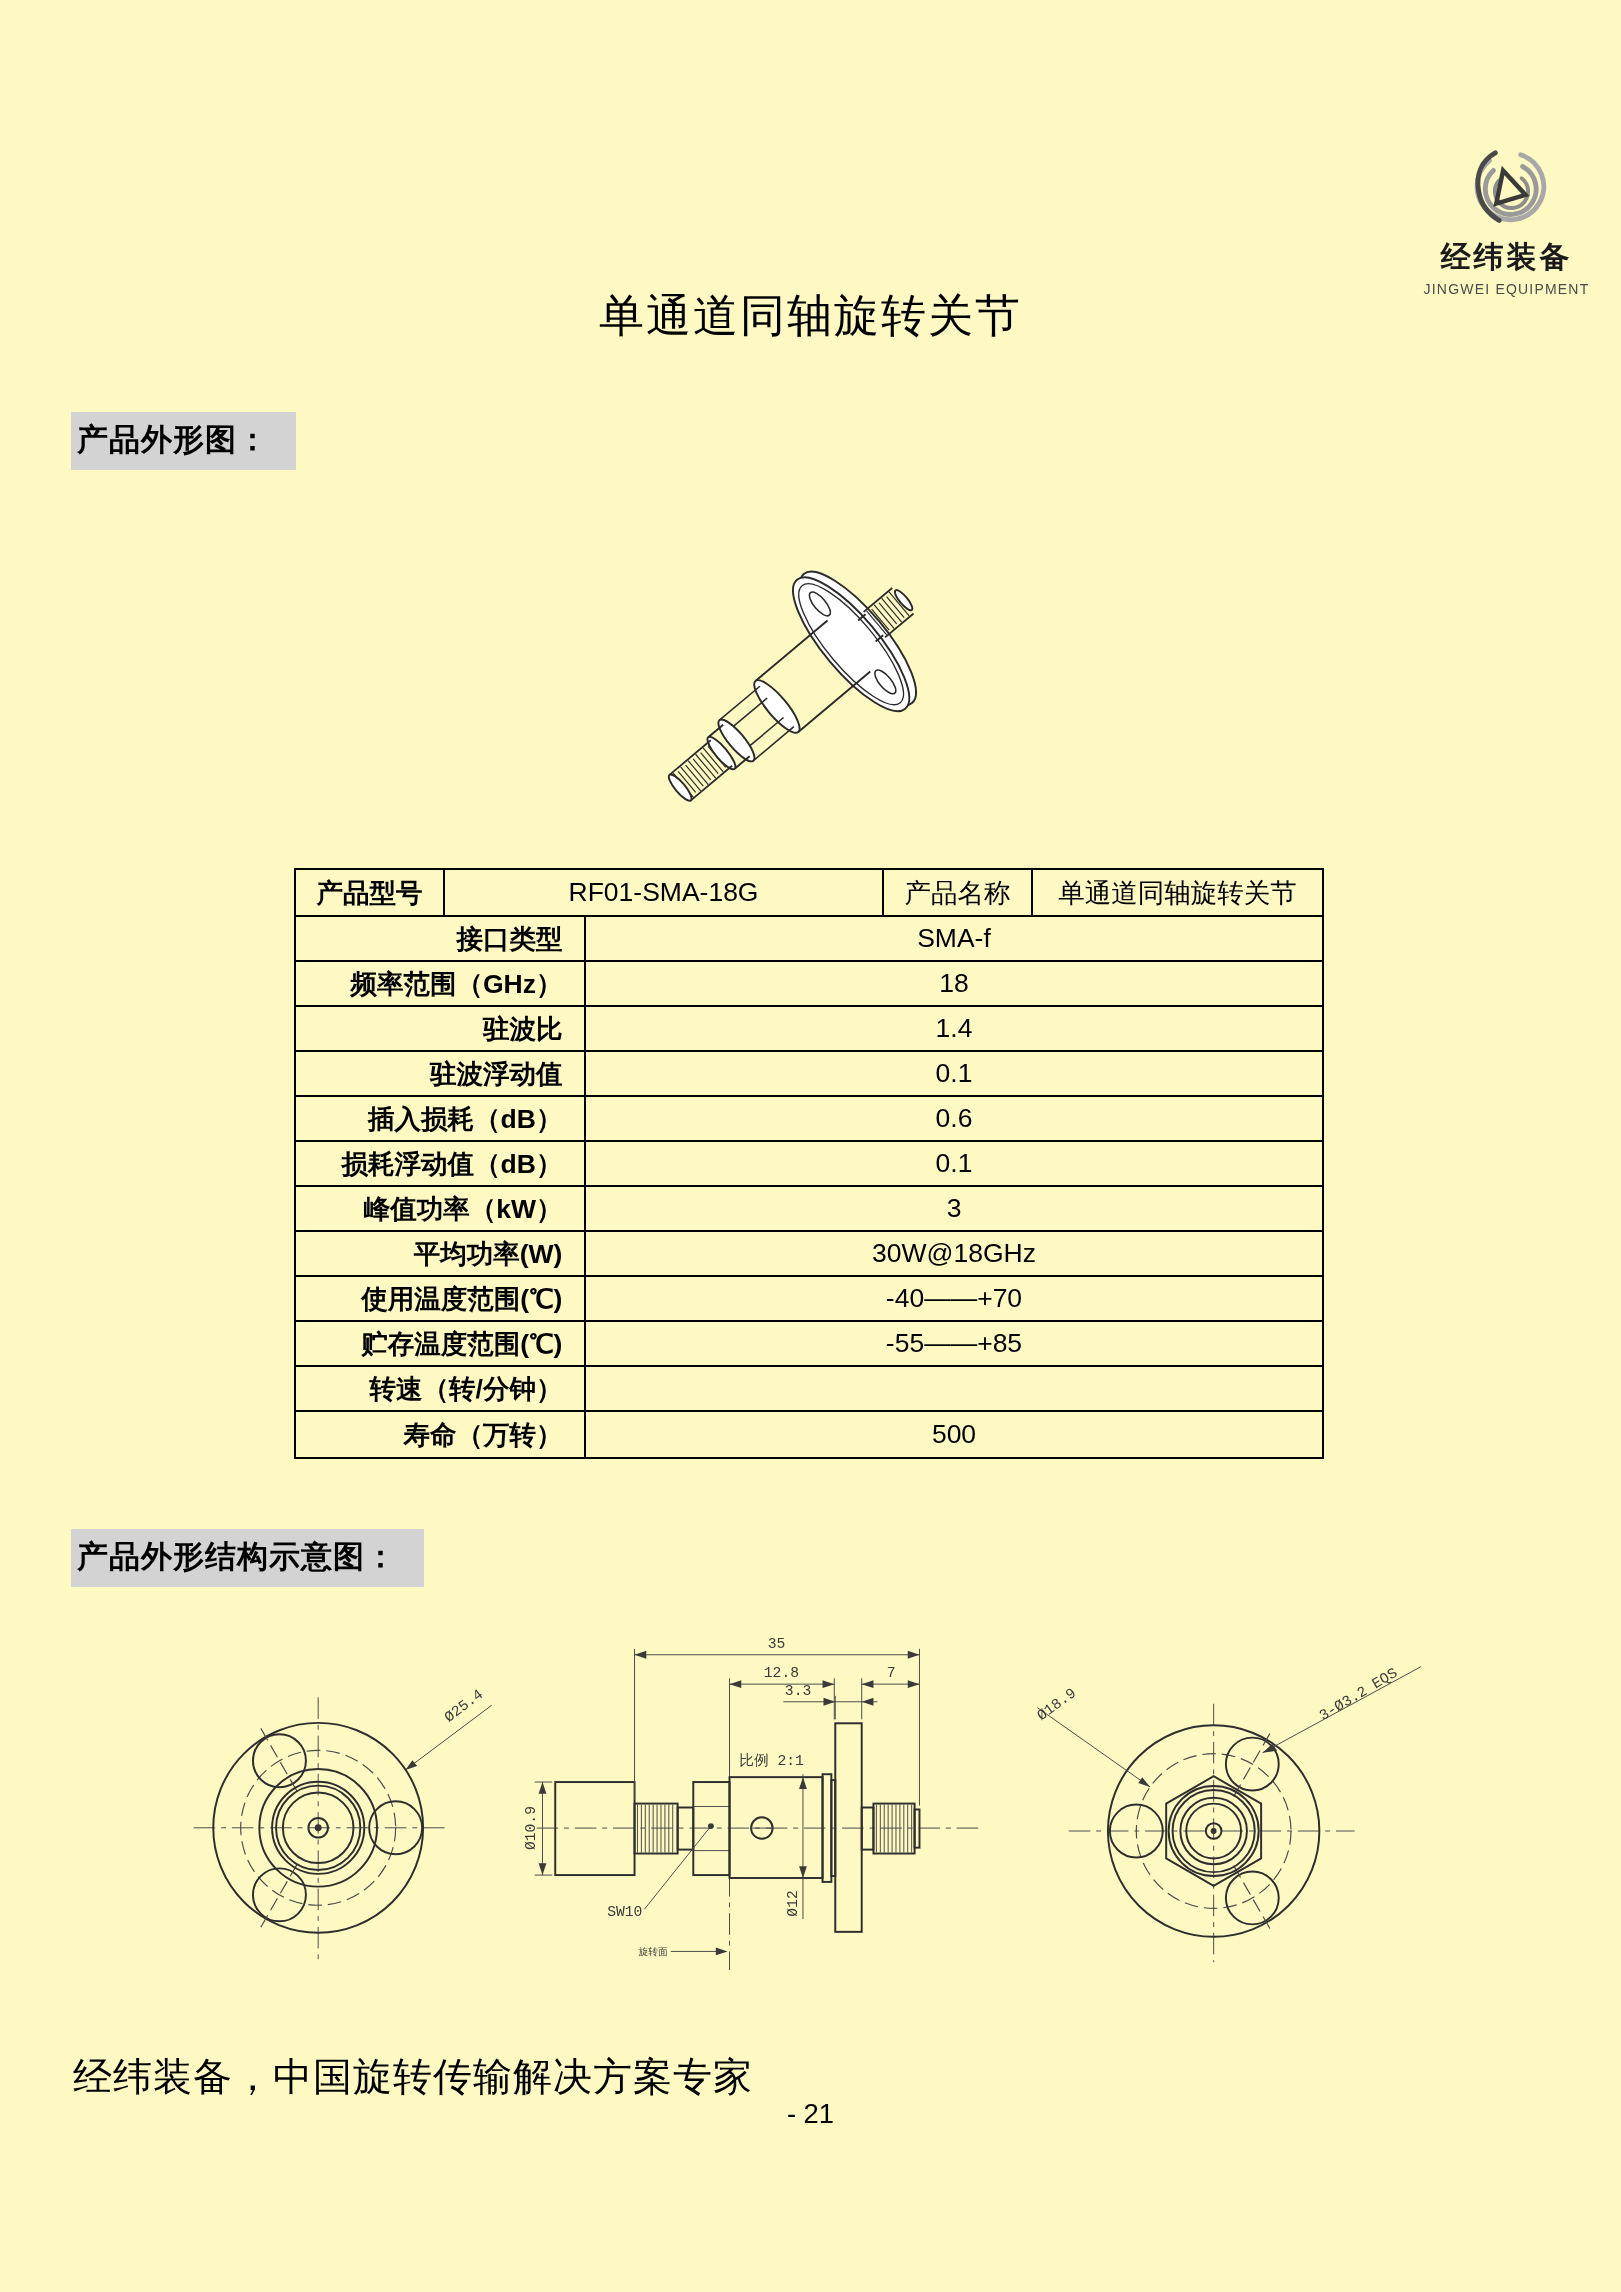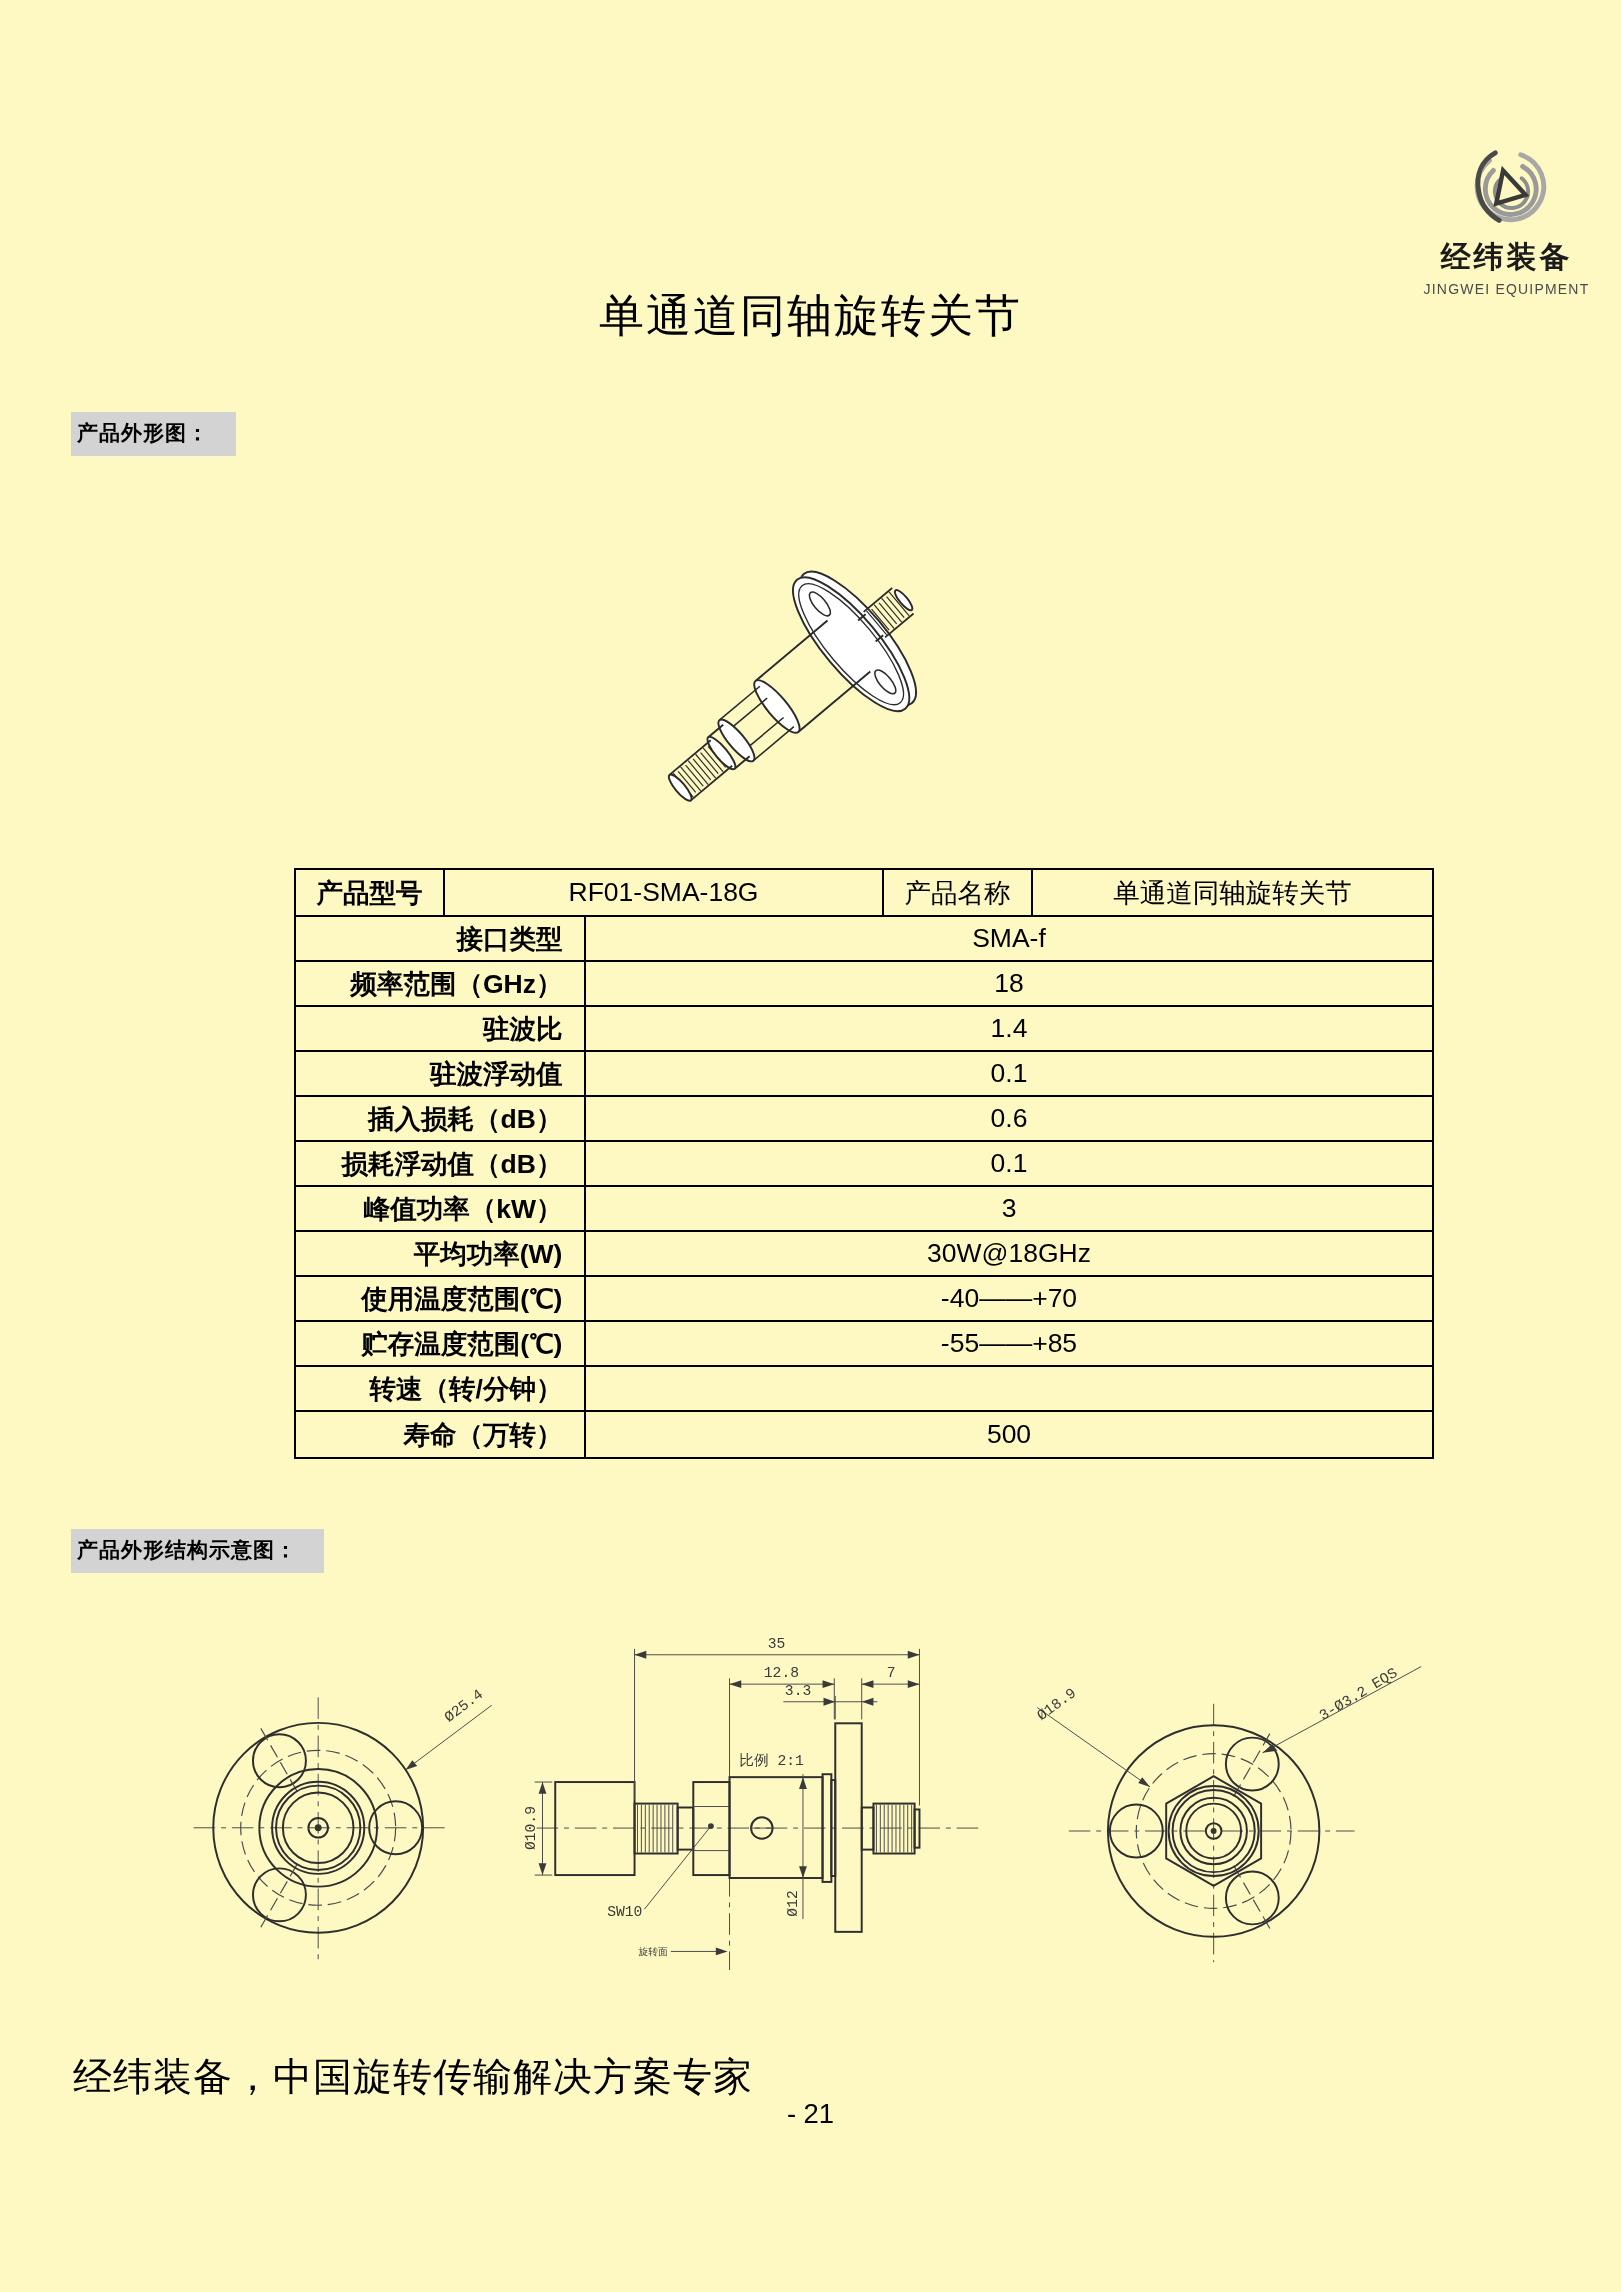--- a/index.html
+++ b/index.html
@@ -8,25 +8,25 @@
   
   .logo{position:absolute;left:1423px;top:145px;width:167px;text-align:center;}
   .logo-mark{display:block;margin:0 auto;}
   .logo-cn{font-size:30px;font-weight:bold;letter-spacing:2.9px;color:#1b1b1b;margin-top:2px;}
   .logo-en{font-size:14px;letter-spacing:1.2px;color:#4a4a4a;margin-top:2.9px;}
   
   .title{position:absolute;left:0;top:286px;width:100%;text-align:center;
          font-size:45px;font-weight:500;letter-spacing:2px;color:#000;}
   
   .sec-h{position:absolute;background:#d3d3d3;color:#000;font-weight:bold;
-         font-size:21px;padding:6.9px 27.4px 8.8px 5.9px;letter-spacing:1px;}
+         font-size:31px;padding:6.9px 27.4px 8.8px 5.9px;letter-spacing:1px;}
   .sec-1{left:71px;top:412px;}
   .sec-2{left:71px;top:1529px;}
   
-  .spec{position:absolute;left:294px;top:868px;width:1140px;border:2px solid #000;
+  .spec{position:absolute;left:294px;top:868px;width:1030px;border:2px solid #000;
         box-sizing:border-box;font-size:26.5px;}
   .trow{display:flex;height:45px;border-bottom:2.9px solid #000;box-sizing:border-box;align-items:stretch;}
   .trow.head{height:47px;}
   .trow:last-child{border-bottom:none;}
   .tcell{display:flex;align-items:center;justify-content:center;box-sizing:border-box;}
   .vline{border-right:2px solid #000;}
   .c-model-l{width:149px;font-weight:bold;}
   .c-model-v{width:439px;}
   .c-name-l{width:149px;font-weight:normal;}
   .c-name-v{flex:1;font-family:"Liberation Serif",serif;}

